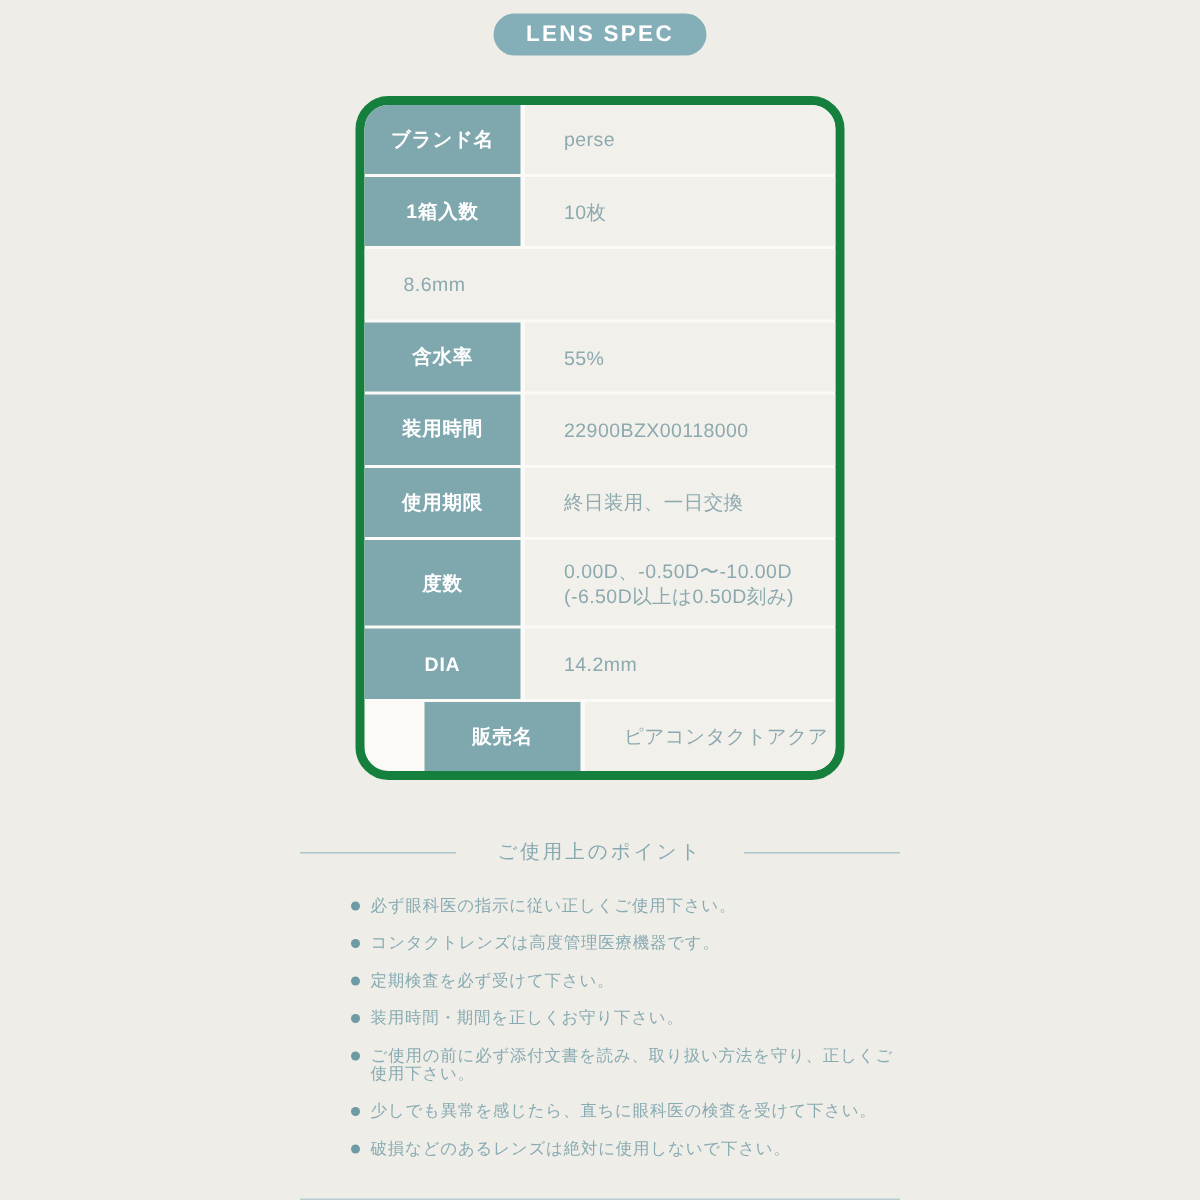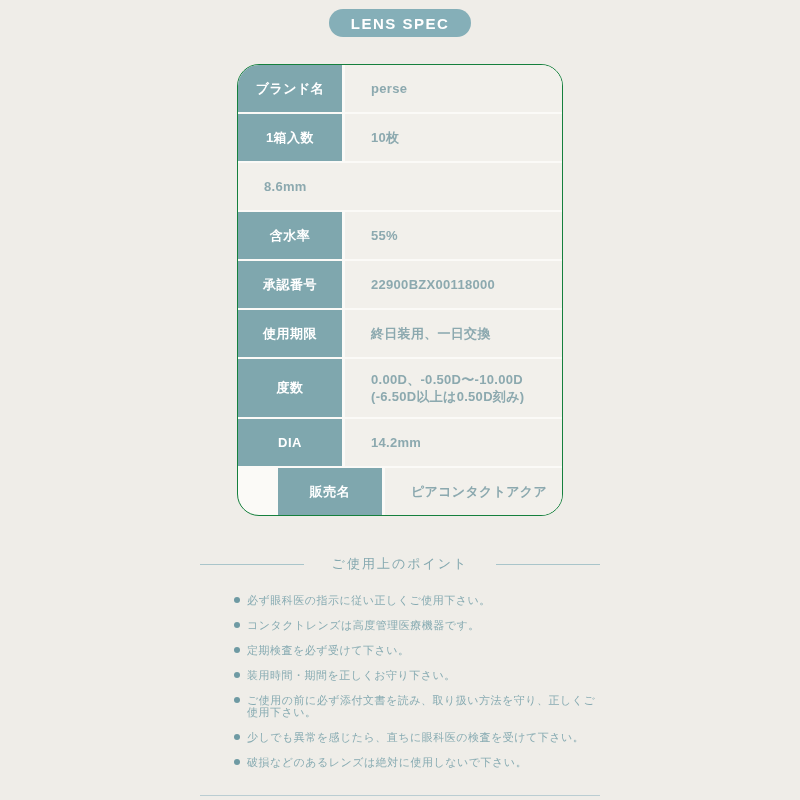--- a/index.html
+++ b/index.html
@@ -26,21 +26,21 @@
     font-weight: bold;
     letter-spacing: 1.5px;
     display: flex; align-items: center; justify-content: center; text-align: center;
   }
   
   .spec-table {
     margin-top: 27px;
     width: 326px;
     border-radius: 22px;
     overflow: hidden;
-    border: 1px solid #15803d;
+    border: 6px solid #15803d;
     background: #FBFAF7;
     display: flex; flex-direction: column;
   }
   .spec-row {
     display: flex;
     height: 47px;
     margin-bottom: 2px;
   }
   .spec-row:last-child { margin-bottom: 0; padding-left: 40px; }
   .spec-row.tall { height: 58px; }
@@ -57,21 +57,20 @@
   }
   .spec-value {
     flex: 1;
     background: #F2F0EB;
     color: #8CA9AF;
     font-size: 13px;
     letter-spacing: 0.3px;
     display: flex; flex-direction: column; justify-content: center;
     padding-left: 26px;
     line-height: 17px;
-    font-weight: bold;
   }
   .spec-value .v2:empty { display: none; }
   
   .points {
     width: 400px;
     margin-top: 39px;
     display: flex; flex-direction: column;
   }
   .points-heading {
     display: flex; align-items: center;
@@ -137,21 +136,21 @@
           <span>8.6mm</span>
         </div>
     </div>
     <div class="spec-row">
       <div class="spec-label">含水率</div>
       <div class="spec-value">
           <span>55%</span>
         </div>
     </div>
     <div class="spec-row">
-      <div class="spec-label">承認番号</div>
+      <div class="spec-label">装用時間</div>
       <div class="spec-value">
           <span>22900BZX00118000</span>
         </div>
     </div>
     <div class="spec-row">
       <div class="spec-label">使用期限</div>
       <div class="spec-value">
           <span>終日装用、一日交換</span>
         </div>
     </div>

